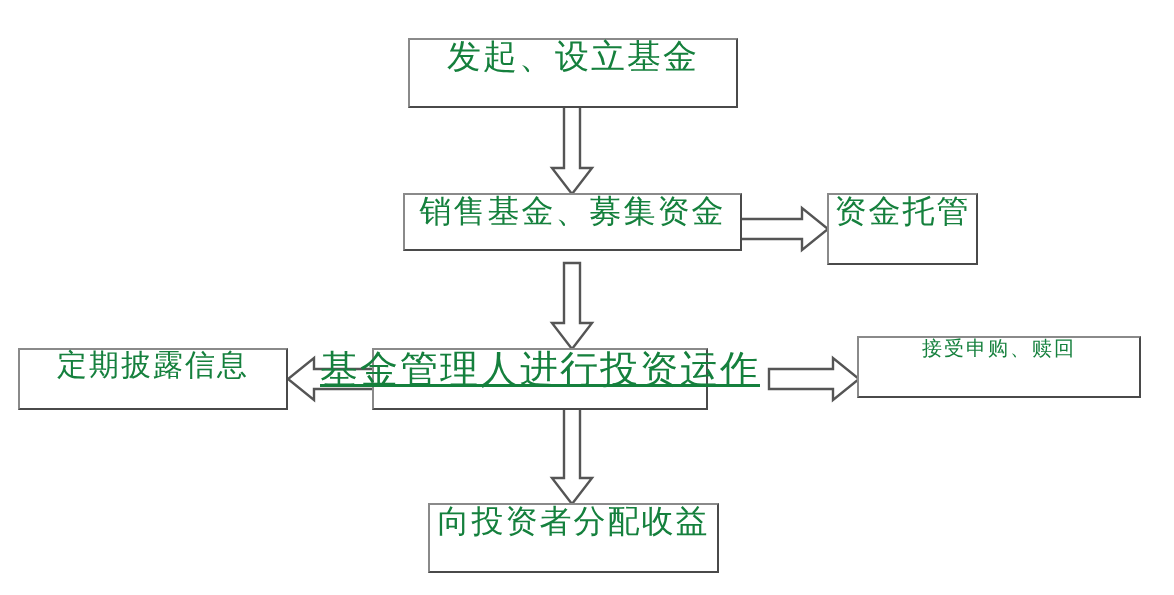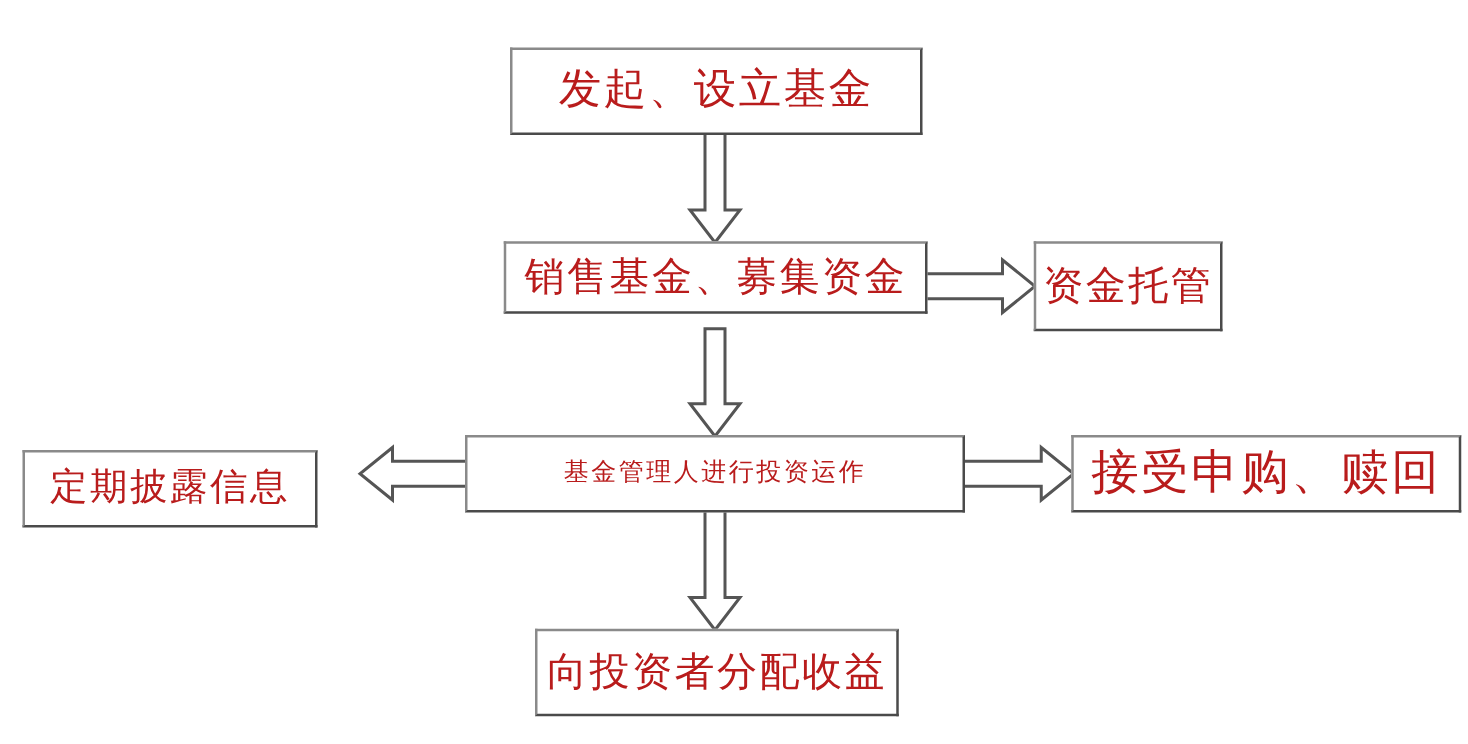--- a/index.html
+++ b/index.html
@@ -18,23 +18,22 @@
     overflow: hidden;
   }
   .node {
     position: absolute;
     box-sizing: border-box;
     background: #ffffff;
     border: 2px solid #4a4a4a;
     border-top-color: #8a8a8a;
     border-left-color: #8a8a8a;
     display: flex;
-    align-items: center;
     justify-content: center;
-    color: #b91c1c;
+    color: #15803d;
     letter-spacing: 2px;
     white-space: nowrap;
     user-select: none;
   }
   .node-label {
     display: block;
     line-height: 1;
     padding-bottom: 2px;
   }
   .arrow {
@@ -92,29 +91,29 @@
   </div>
 
   <div class="node" style="left:403px; top:193px; width:339px; height:58px; font-size:32px;">
     <span class="node-label">销售基金、募集资金</span>
   </div>
 
   <div class="node" style="left:827px; top:193px; width:151px; height:72px; font-size:32px;">
     <span class="node-label">资金托管</span>
   </div>
 
-  <div class="node" style="left:372px; top:348px; width:400px; height:62px; font-size:20px;">
+  <div class="node" style="left:372px; top:348px; width:336px; height:62px; font-size:38px;text-decoration:underline;">
     <span class="node-label">基金管理人进行投资运作</span>
   </div>
 
-  <div class="node" style="left:18px; top:360px; width:236px; height:62px; font-size:30px;">
+  <div class="node" style="left:18px; top:348px; width:270px; height:62px; font-size:30px;">
     <span class="node-label">定期披露信息</span>
   </div>
 
-  <div class="node" style="left:857px; top:348px; width:312px; height:62px; font-size:38px;">
+  <div class="node" style="left:857px; top:336px; width:284px; height:62px; font-size:20px;">
     <span class="node-label">接受申购、赎回</span>
   </div>
 
   <div class="node" style="left:428px; top:503px; width:291px; height:70px; font-size:32px;">
     <span class="node-label">向投资者分配收益</span>
   </div>
 
 </div>
 
 </body></html>

